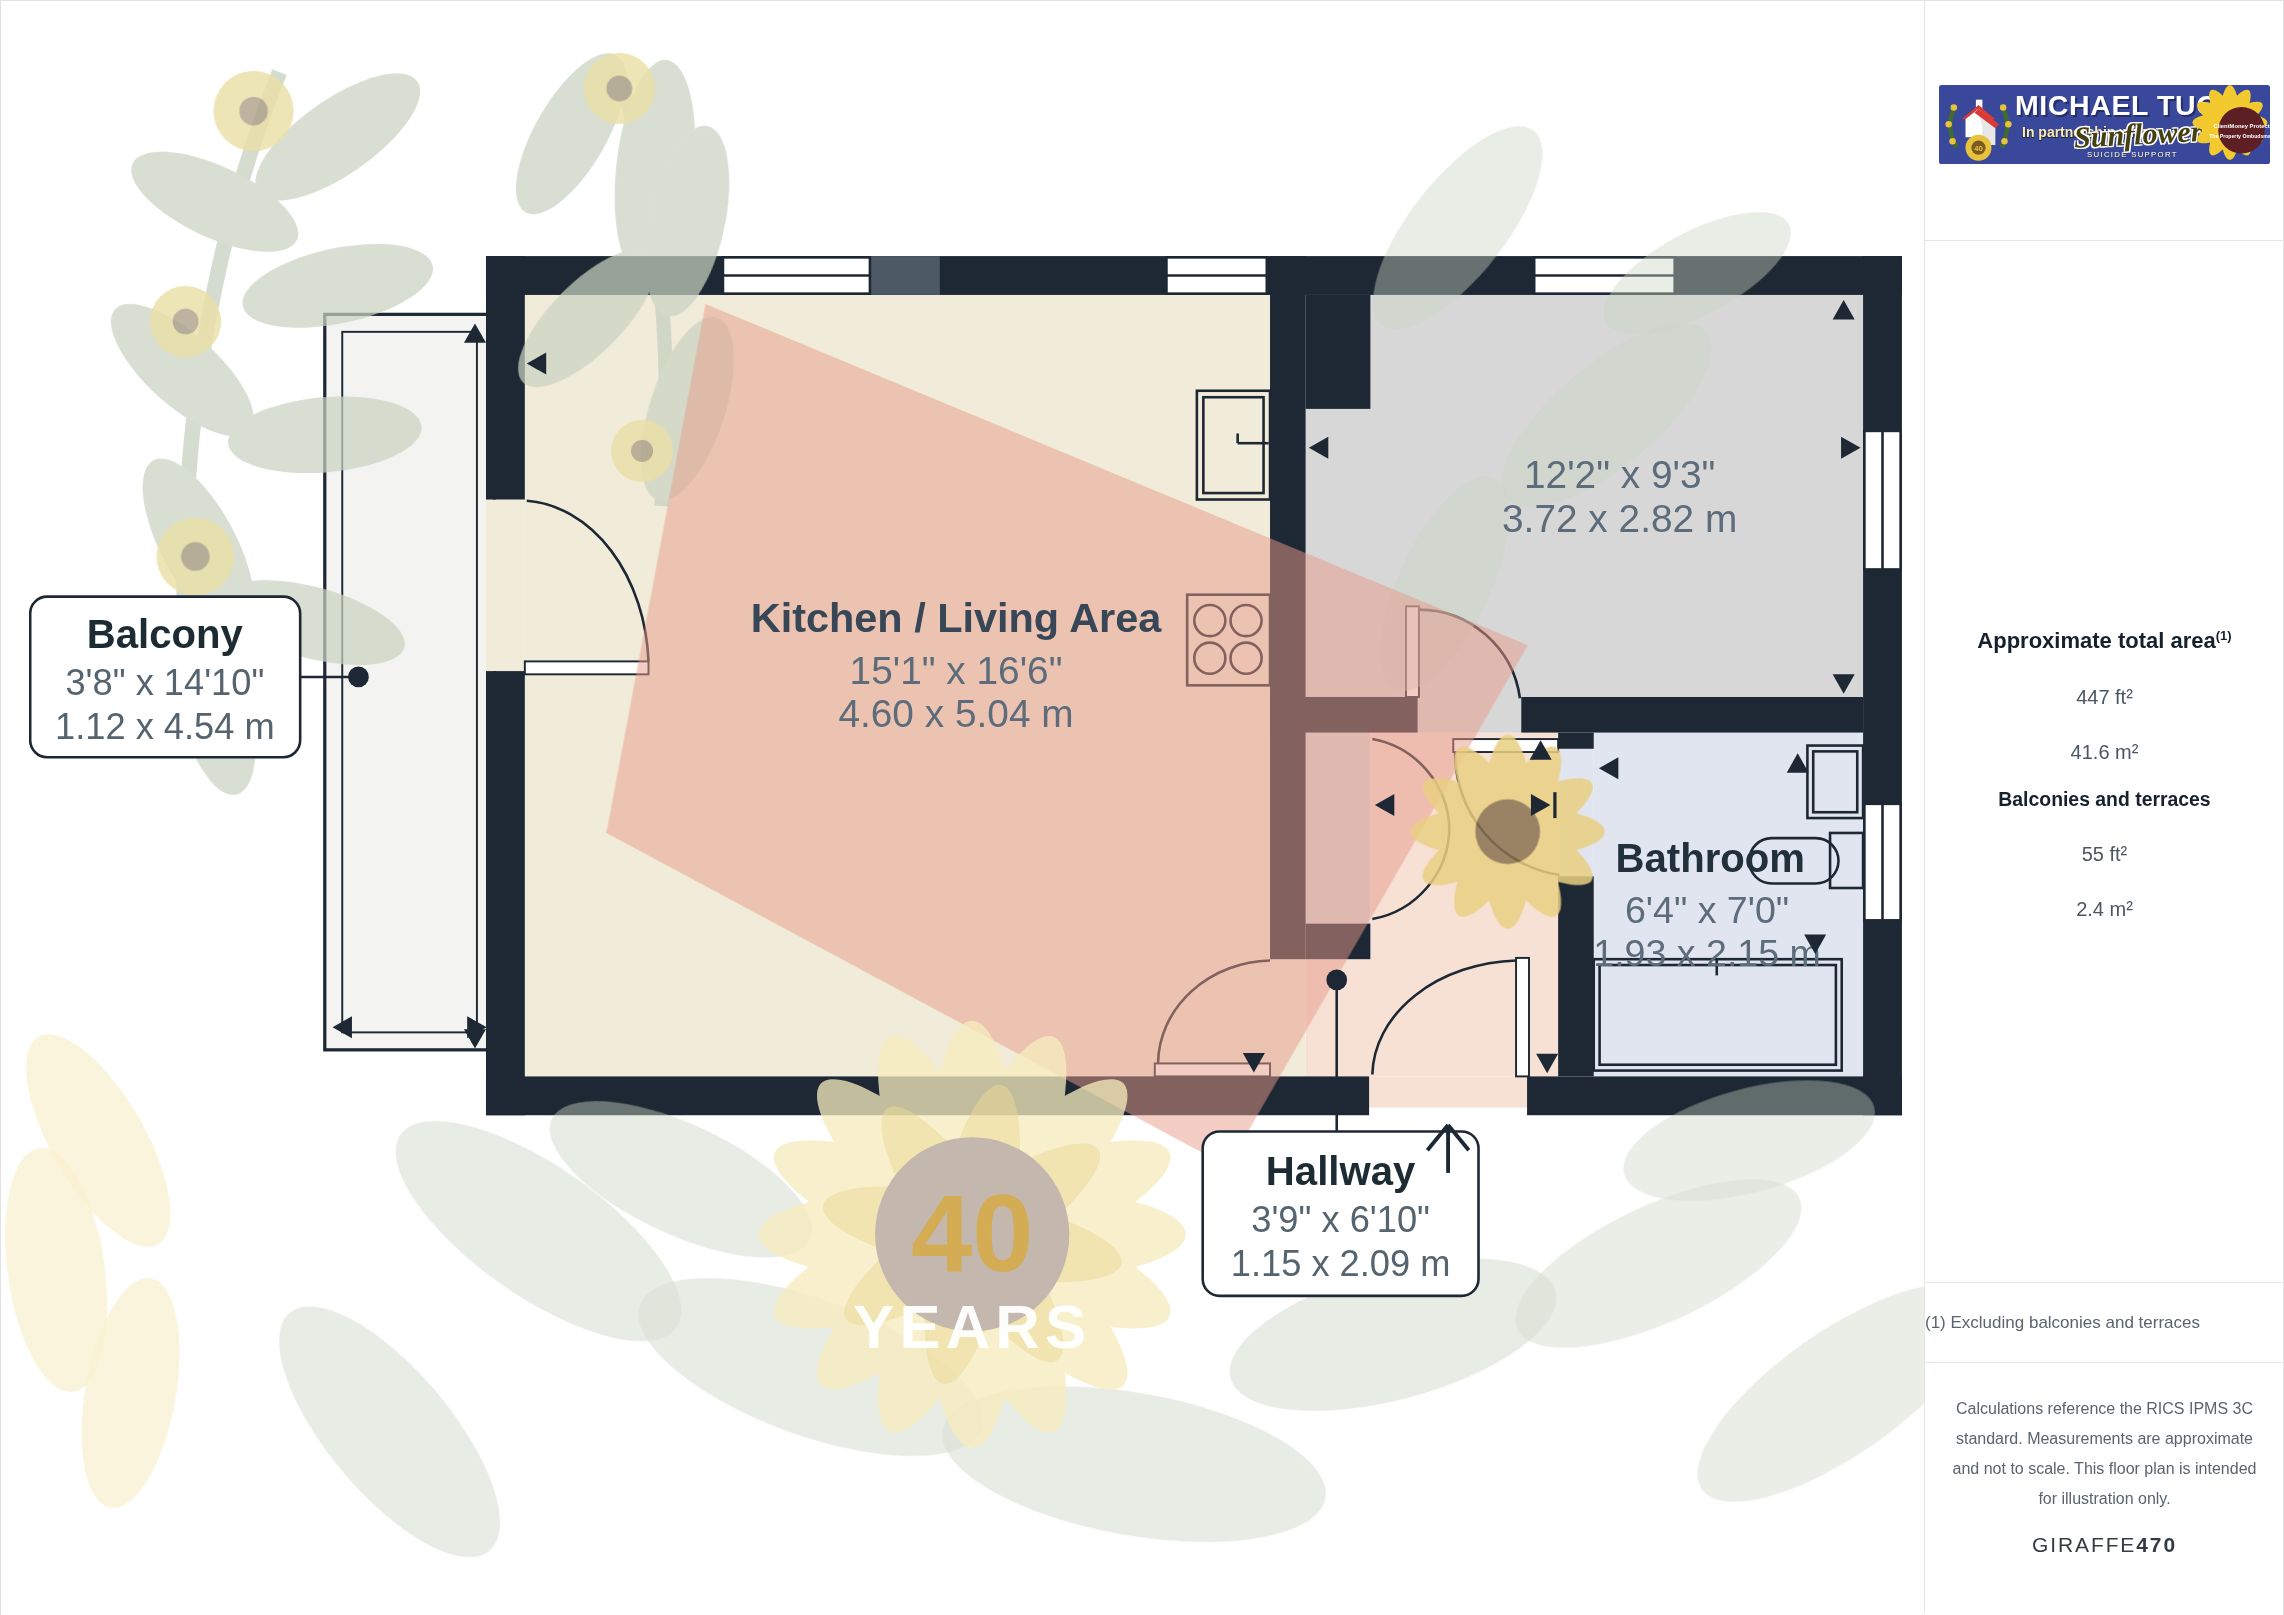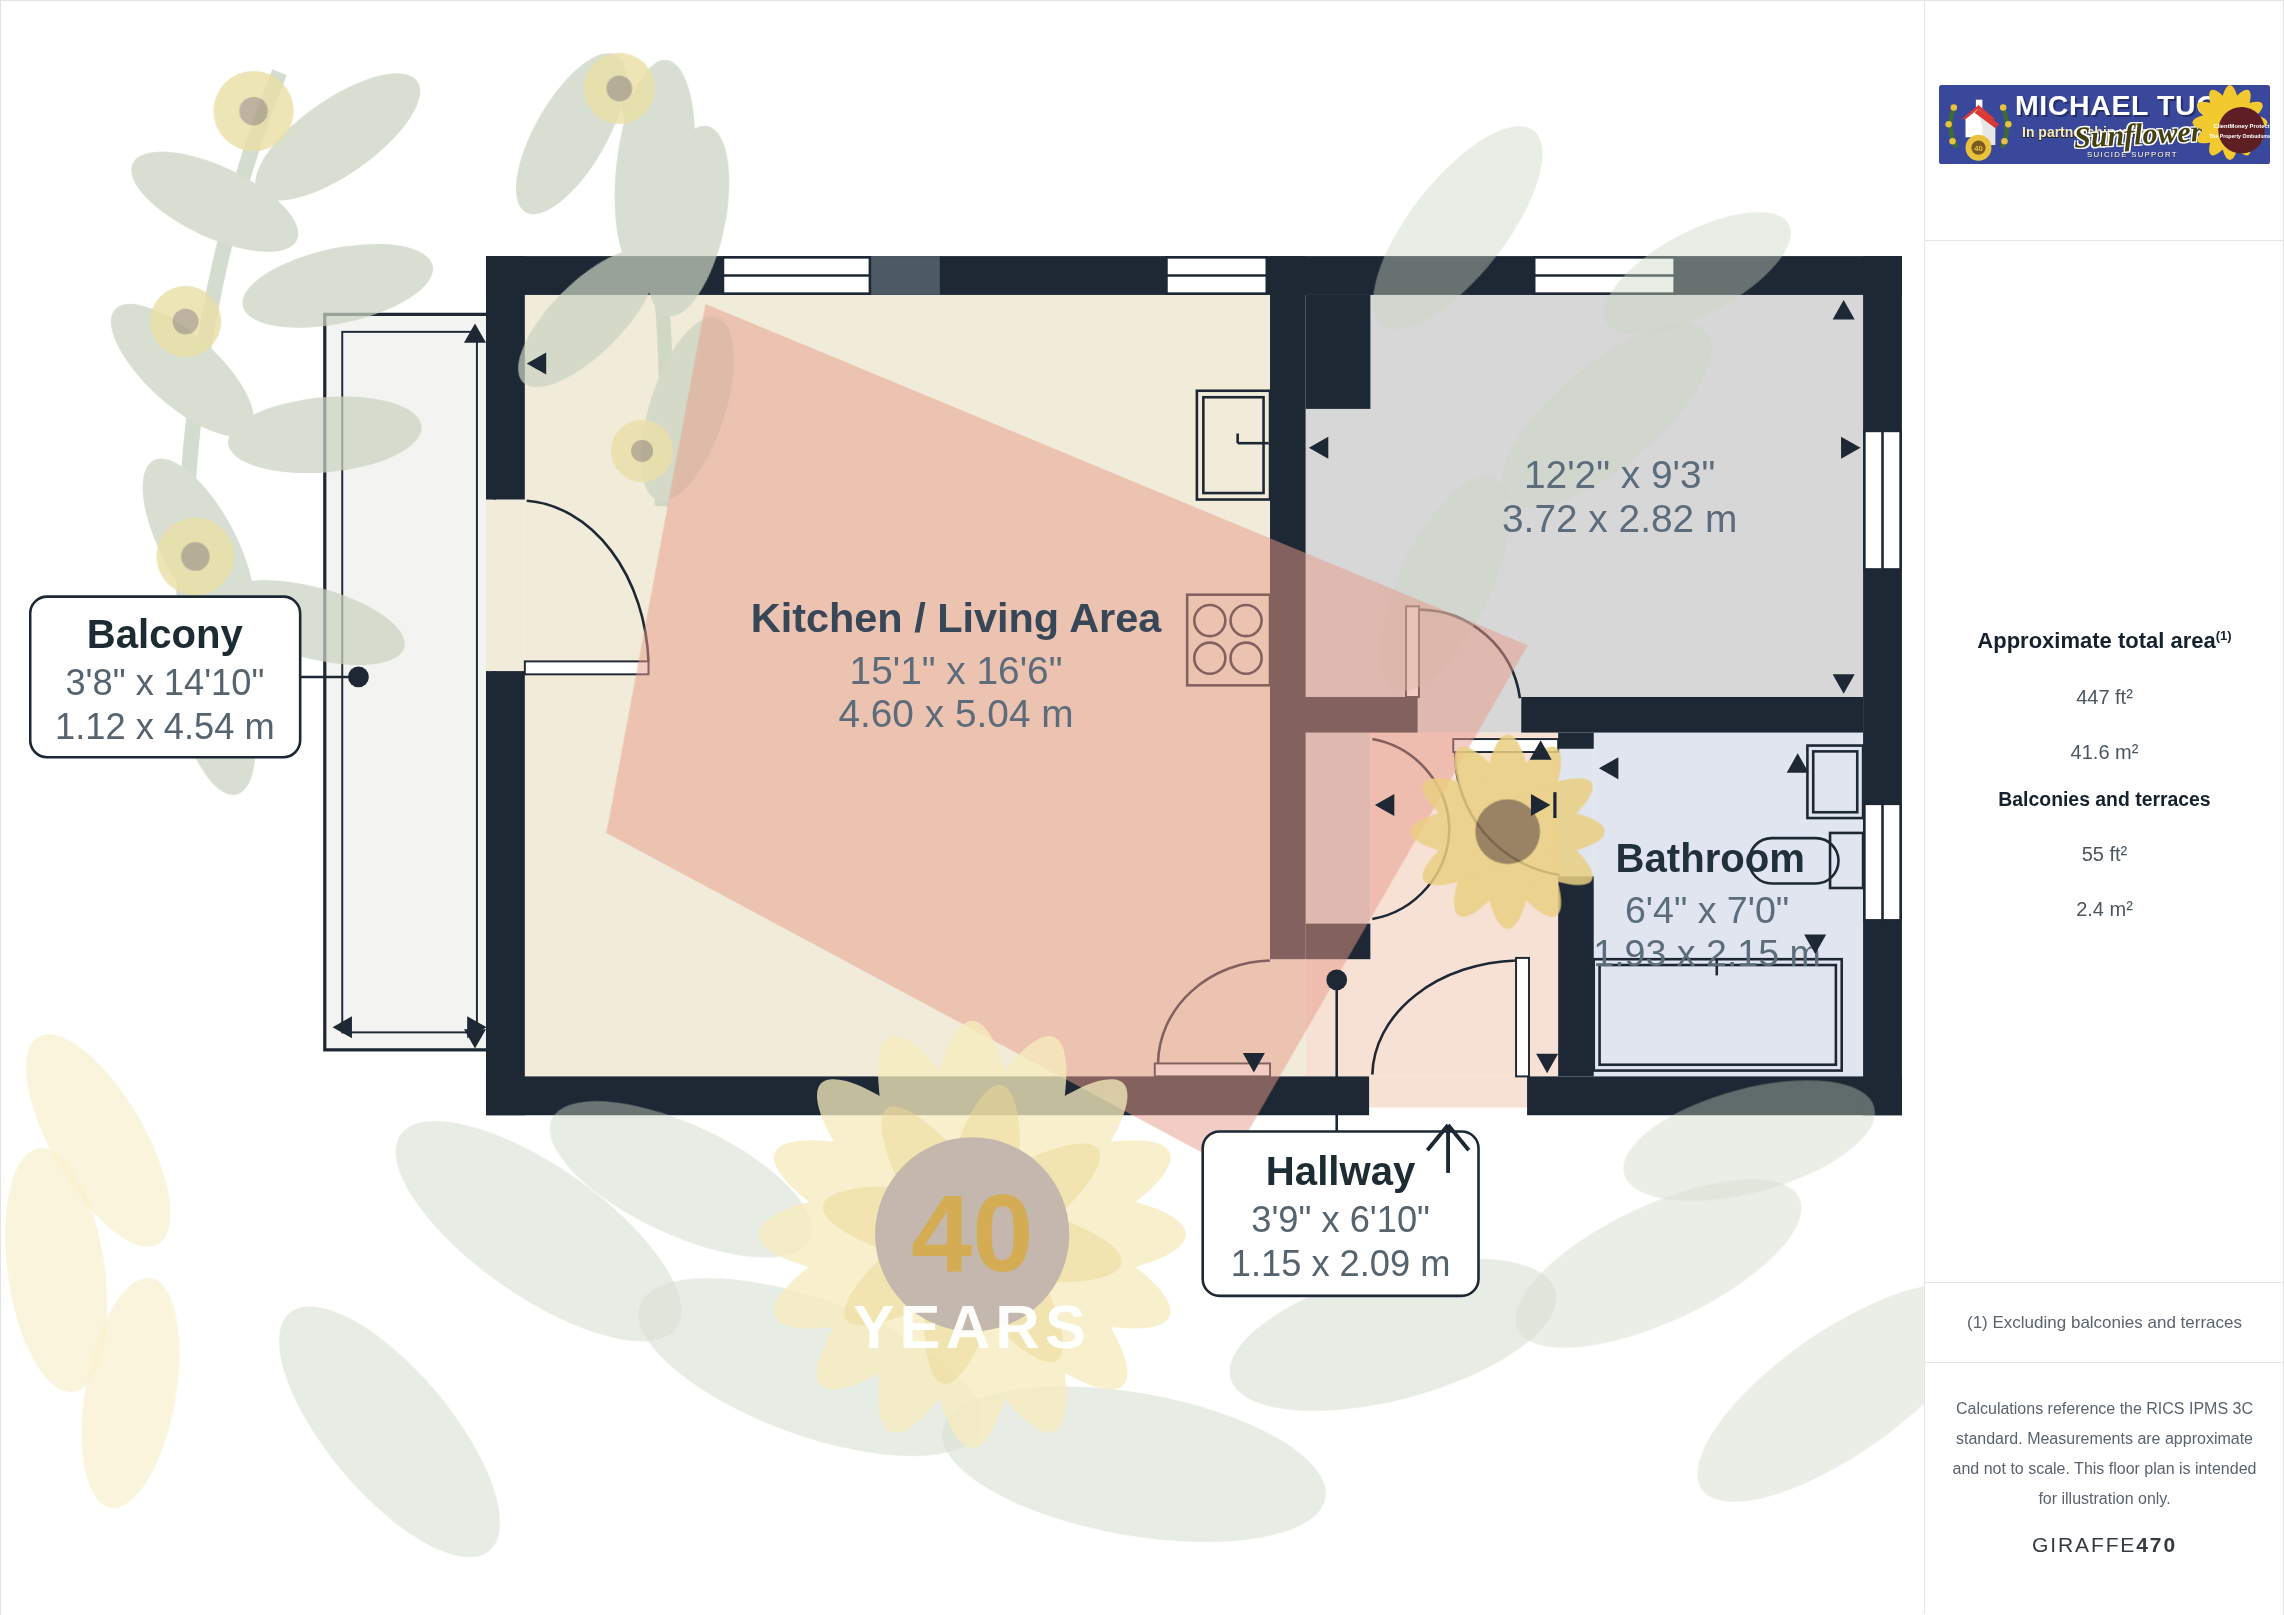--- a/index.html
+++ b/index.html
@@ -9,21 +9,21 @@
   .plan-wrap{position:absolute;left:0;top:0;width:1923px;height:1616px;}
   svg{display:block;}
   svg text{font-family:"Liberation Sans",sans-serif;}
 
   
   .sidebar{position:absolute;left:1923px;top:0;width:360px;height:1613px;
            background:#fff;border-left:1.3px solid #e3e6e9;box-sizing:border-box;}
   .sb-sec{box-sizing:border-box;width:100%;}
   .sec-logo{height:240px;border-bottom:1.3px solid #e3e6e9;display:flex;align-items:flex-start;justify-content:center;}
   .sec-area{height:1042px;border-bottom:1.3px solid #e3e6e9;text-align:center;padding-top:387px;box-sizing:border-box;}
-  .sec-footnote{height:80px;border-bottom:1.3px solid #e3e6e9;display:flex;align-items:center;justify-content:center;}
+  .sec-footnote{height:80px;border-bottom:1.3px solid #e3e6e9;display:flex;align-items:center;justify-content:flex-start;}
   .sec-disclaimer{padding-top:31px;text-align:center;}
 
   .logo-banner{position:relative;width:331px;height:79px;margin-top:84px;
                background:#3a489c;border-radius:2.6px;overflow:hidden;}
   .lb-brand{position:absolute;left:76px;top:3.9px;font-size:28.5px;font-weight:900;color:#ffffff;
             letter-spacing:0.6px;text-shadow:1.9px 1.9px 0 rgba(20,25,60,.55);white-space:nowrap;}
   .lb-partner{position:absolute;left:83px;top:39px;font-size:14px;font-weight:700;color:#f3e9c6;
               text-shadow:0.6px 0.6px 0 #2a2a2a,-0.6px 0.6px 0 #2a2a2a;}
   .lb-script{position:absolute;left:135px;top:32px;font-family:"Liberation Serif",serif;
              font-style:italic;font-weight:700;font-size:30px;color:#45400f;

